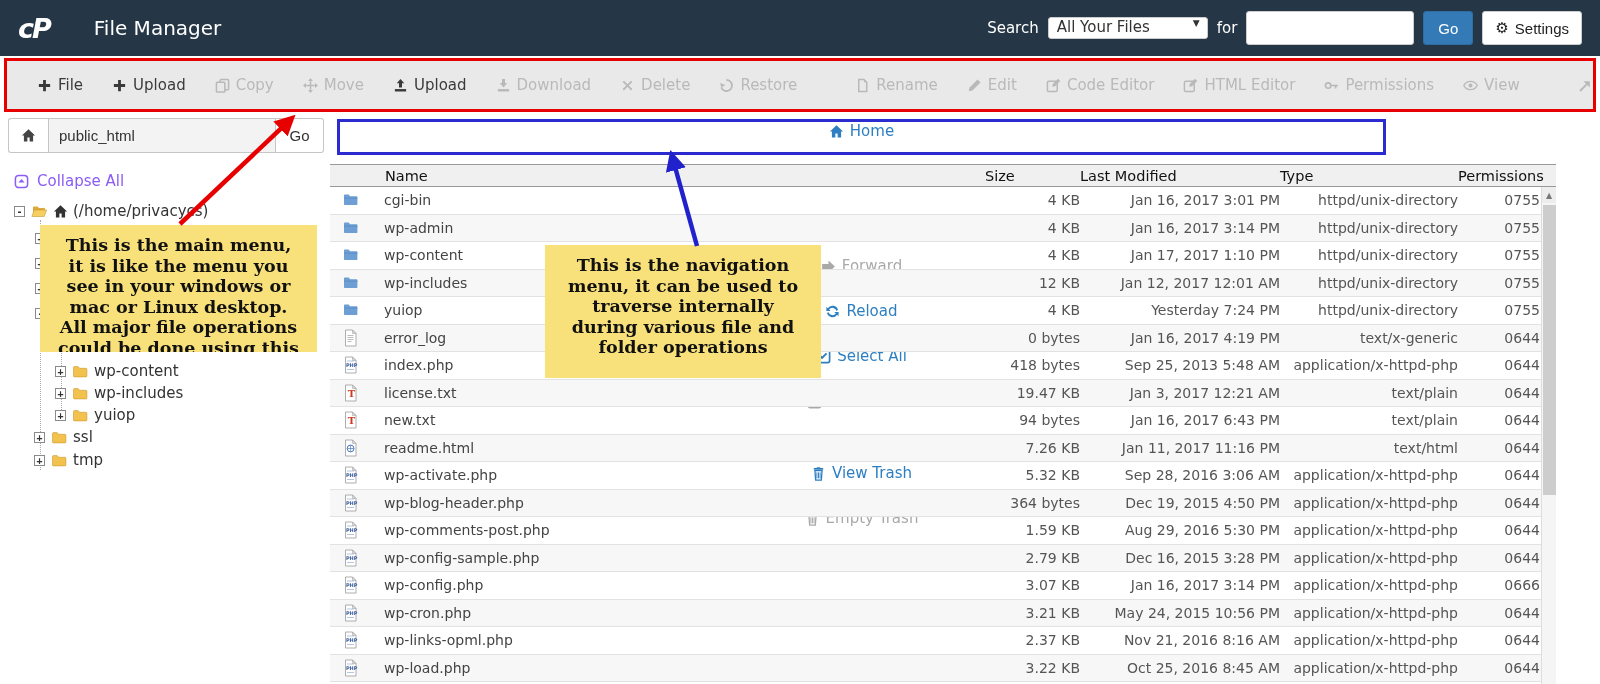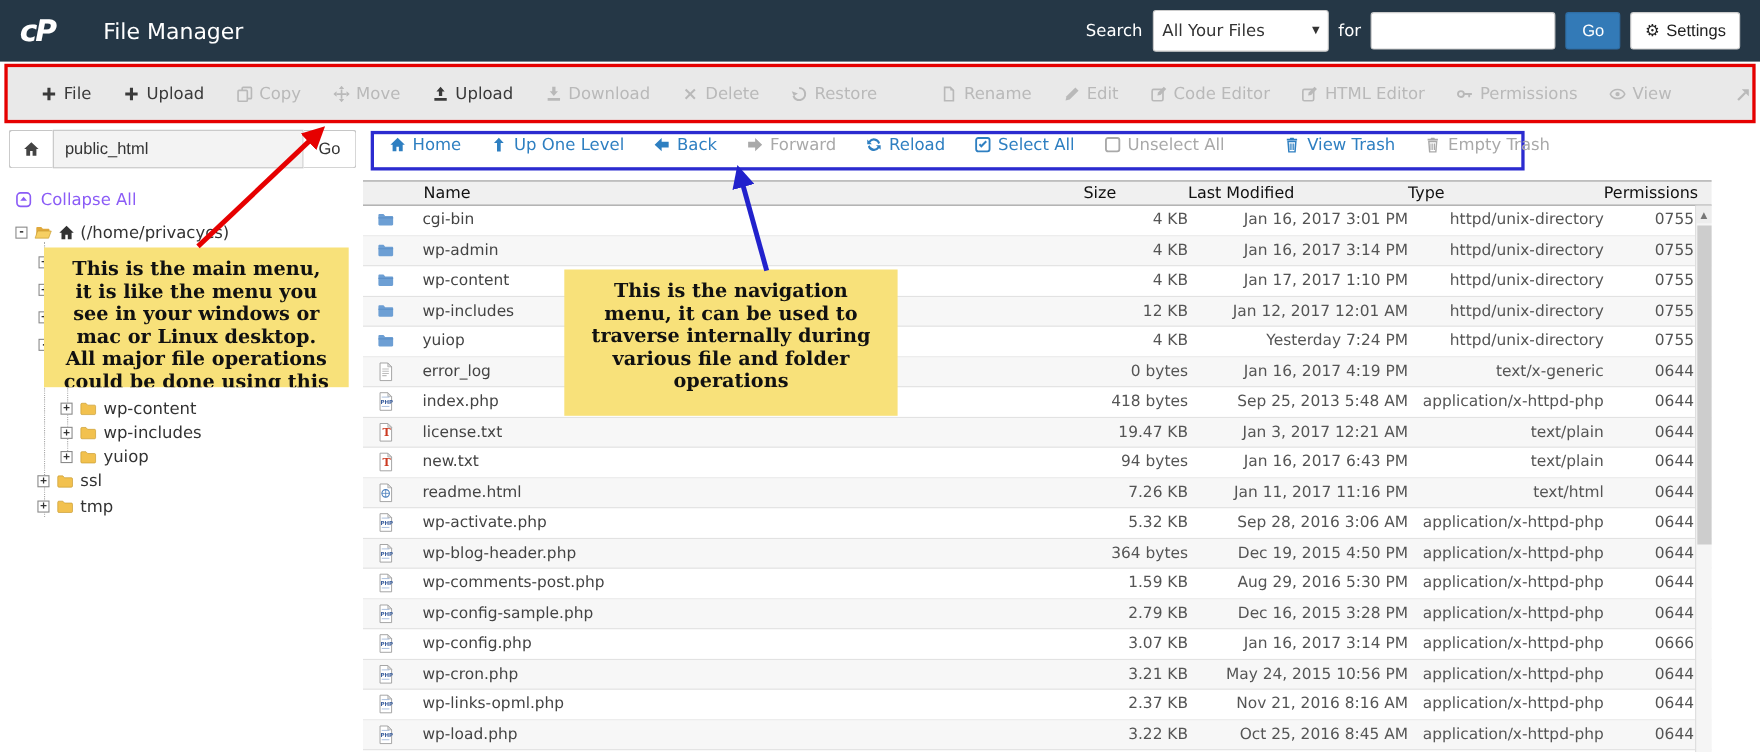--- a/index.html
+++ b/index.html
@@ -7,22 +7,22 @@
          font-family:"DejaVu Sans","Liberation Sans",sans-serif; }
   #page { position:relative; width:1600px; height:684px; }
 
   
   .hdr { position:absolute; top:0; left:0; width:1600px; height:56px;
          background:#253746; display:flex; align-items:center; padding:0 18px;gap:28px; }
   .logo { color:#fff; font-size:27px; font-weight:bold; font-style:italic; letter-spacing:-2px; }
   .hdr-title { color:#fff; font-size:20px; font-weight:400; margin-left:16px; }
   .hdr-right { margin-left:auto; display:flex; align-items:center; gap:9px; }
   .hdr-label { color:#fff; font-size:15px; }
-  .scope { width:160px; height:38px; background:#fff; border:1px solid #ccc; border-radius:3px;
-           font-size:15px; color:#333; display:flex; align-items:center; padding:0 8px; position:relative; }
+  .scope { width:160px; height:22px; background:#fff; border:1px solid #ccc; border-radius:3px;
+           font-size:15px; color:#333; display:flex; align-items:flex-start; padding:0 8px; position:relative; }
   .scope .caret { position:absolute; right:7px; font-size:9px; color:#333; }
   .searchbox { width:168px; height:34px; background:#fff; border:1px solid #ccc; border-radius:3px;
                font-size:15px; padding:0 8px; }
   .btn-go { height:34px; padding:0 14px; background:#337ab7; color:#fff; border:1px solid #2e6da4;
             border-radius:3px; font-size:15px; cursor:pointer; }
   .btn-settings { height:34px; padding:0 12px; background:#fff; color:#222; border:1px solid #ccc;
                   border-radius:3px; font-size:15px; cursor:pointer; display:flex; align-items:center; gap:6px; }
 
   
   .toolbar { position:absolute; top:58px; left:4px; width:1592px; height:54px;
@@ -39,22 +39,22 @@
   .home-btn { width:40px; height:35px; border:1px solid #c6c6c6; border-right:none; background:#fff;
               display:flex; align-items:center; justify-content:center; color:#444; cursor:pointer;
               border-radius:3px 0 0 3px; }
   .path-input { width:228px; height:35px; border:1px solid #c6c6c6; background:#f3f3f3;
                 font-size:15px; color:#333; padding:0 10px; }
   .path-go { width:48px; height:35px; border:1px solid #c6c6c6; border-left:none; background:#fff;
              font-size:15px; color:#333; border-radius:0 3px 3px 0; cursor:pointer; }
 
   
   .navmenu { position:absolute; top:119px; left:337px; width:1049px; height:36px;
-             border:3px solid #2b2bd0; background:#fff; display:flex; align-items:flex-start;
-             padding:0 14px; gap:27px; }
+             border:3px solid #2b2bd0; background:#fff; display:flex; align-items:center;
+             padding:0 14px; gap:27px;flex-direction:column; }
   .nav-item { display:flex; align-items:center; gap:6px; font-size:15px; color:#2e7fc1; cursor:pointer; white-space:nowrap; }
   .nav-item.disabled { color:#a9a9a9; cursor:default; }
   .nav-sep { width:1px; height:26px; background:#d5d5d5; }
 
   
   .side { position:absolute; top:156px; left:0; width:330px; height:528px; font-size:15px; color:#333; }
   .collapse-all { position:absolute; top:16px; left:14px; display:flex; gap:8px; align-items:center;
                   color:#8b5cf6; cursor:pointer; }
   .treerow { position:absolute; display:flex; align-items:center; gap:5px; cursor:pointer; white-space:nowrap; }
   .exp { width:11px; height:11px; border:1px solid #8a8a8a; background:#fff; color:#333;
@@ -80,21 +80,21 @@
                border-left:1px solid #ddd; }
   .sb-up { height:16px; display:flex; align-items:center; justify-content:center; font-size:8px; color:#777;
            background:#ededed; cursor:pointer; }
   .sb-thumb { position:absolute; top:18px; left:1px; width:13px; height:290px; background:#cdcdcd; cursor:grab; }
 
   
   .note { position:absolute; background:#f8e17a; color:#111; text-align:center;
           font-family:"DejaVu Serif","Liberation Serif",serif; font-weight:bold;
           font-size:17.5px; line-height:20.5px; padding:10px 16px; overflow:hidden; z-index:10; }
   #note1 { left:40px; top:225px; width:277px; height:127px; }
-  #note2 { left:513px; top:245px; width:303px; height:133px; }
+  #note2 { left:545px; top:245px; width:276px; height:133px; }
   #arrows { position:absolute; top:0; left:0; width:1600px; height:684px; z-index:11; pointer-events:none; }
 </style>
 </head>
 <body>
 
 <div id="page">
 
   <div class="hdr">
     <span class="logo">cP</span>
     <span class="hdr-title">File Manager</span>

